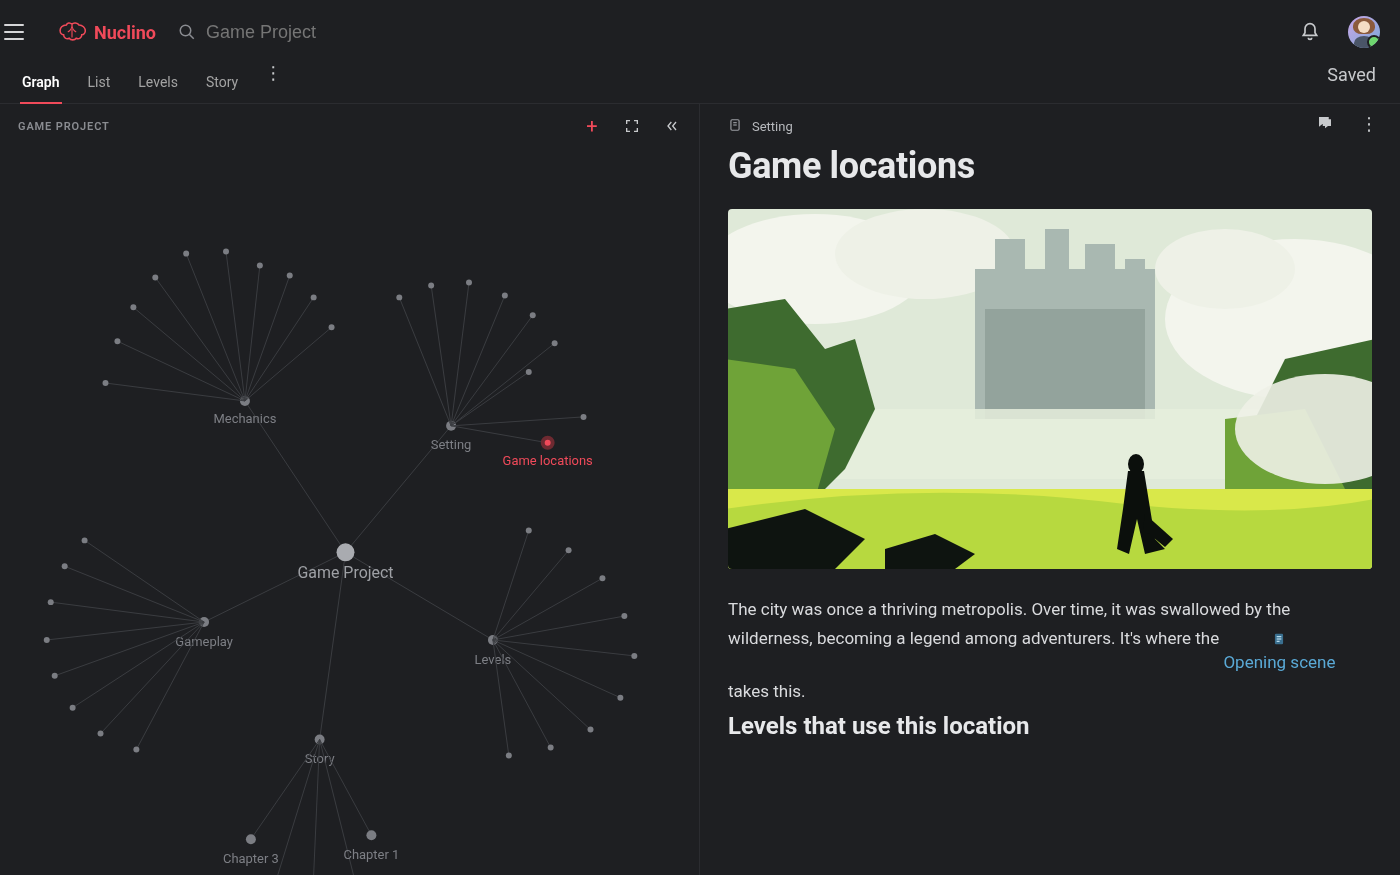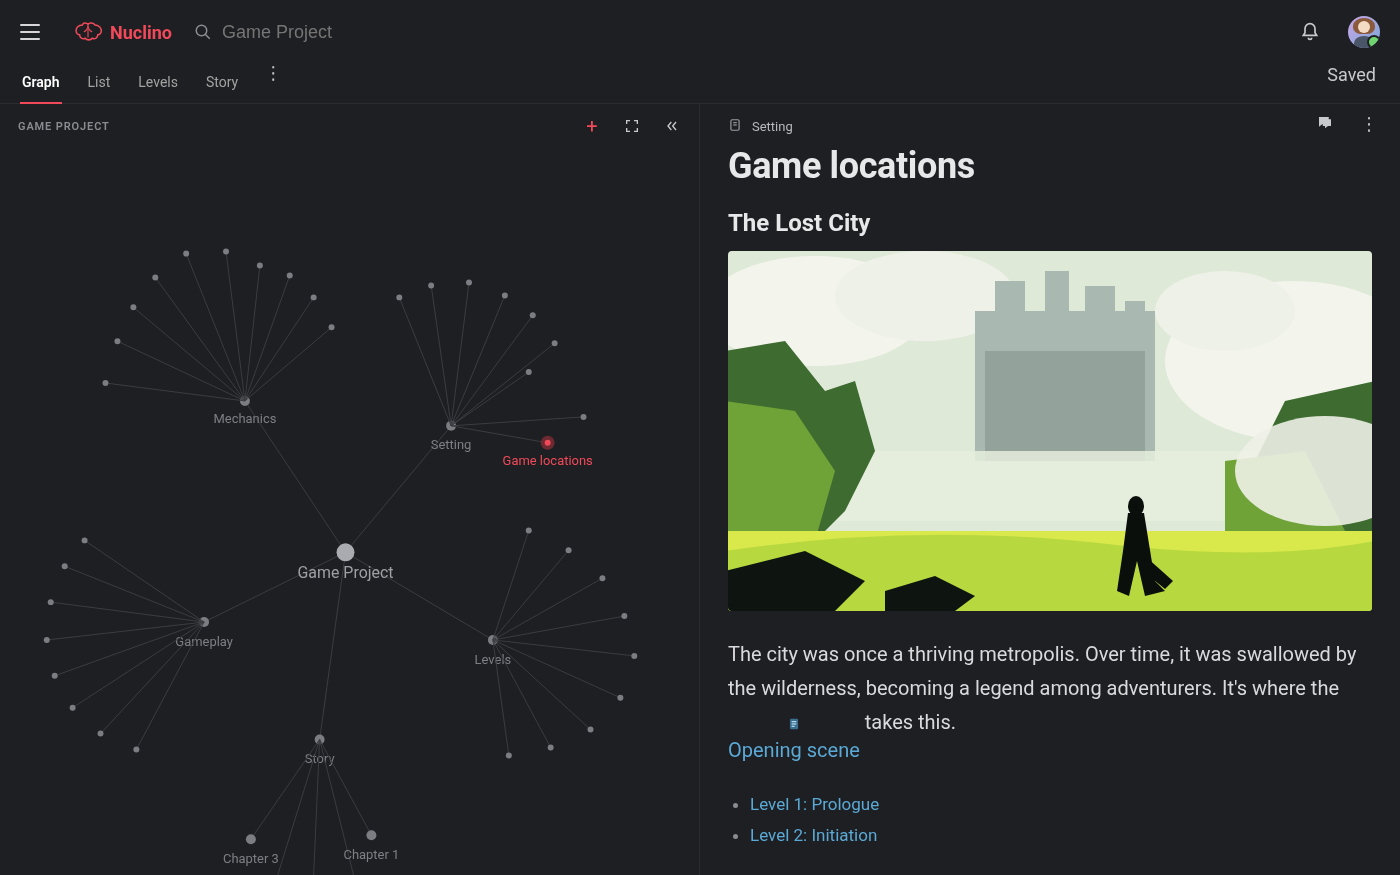--- a/index.html
+++ b/index.html
@@ -8,21 +8,21 @@
     background: #1e1f22;
     color: #d6d6d8;
     font-family: -apple-system, BlinkMacSystemFont, "Segoe UI", Roboto, Helvetica, Arial, sans-serif;
     font-size: 14px;
   }
   
   .topbar {
     height: 64px;
     display: flex;
     align-items: center;
-    padding: 0 20px 0 20px;
+    padding: 0 20px 0 4px;
     background: #1e1f22;
   }
   .hamburger { width: 24px; height: 24px; cursor: pointer; display: flex; flex-direction: column; justify-content: center; gap: 5px; margin-right: 30px; }
   .hamburger span { display: block; width: 20px; height: 2px; background: #d6d6d8; border-radius: 1px; }
   .logo { display: flex; align-items: center; gap: 8px; color: #f04a5a; font-weight: 700; font-size: 18px; margin-right: 22px; cursor: pointer; }
   .logo svg { width: 28px; height: 24px; }
   .search { display: flex; align-items: center; gap: 10px; color: #8a8c91; flex: 1; }
   .search svg { width: 18px; height: 18px; }
   .search-input {
     background: transparent;
@@ -95,21 +95,21 @@
   .doc-h2 { color: #e7e8ea; font-size: 24px; font-weight: 700; margin: 6px 0 14px 0; }
   .image-placeholder {
     width: 100%;
     height: 360px;
     border-radius: 4px;
     position: relative;
     overflow: hidden;
     margin-bottom: 26px;
   }
   .image-placeholder svg { width: 100%; height: 100%; display: block; }
-  .doc-p { color: #d9dadd; font-size: 20px; line-height: 1.7; margin-bottom: 22px; }
+  .doc-p { color: #d9dadd; font-size: 17px; line-height: 1.7; }
   .doc-link { color: #5aa9d6; cursor: pointer; flex-direction: column; }
   .link-chip { display: inline-flex; align-items: center; gap: 4px; }
   .link-chip svg { width: 14px; height: 14px; vertical-align: middle; position: relative; top: 2px; }
   .doc-ul { list-style: disc; padding-left: 22px; color: #5aa9d6; font-size: 17px; line-height: 1.8; }
   .doc-ul li::marker { color: #8a8c91; }
 </style>
 </head>
 <body>
 
 <div class="topbar">
@@ -311,21 +311,20 @@
       <span class="doc-icon">
         <svg viewBox="0 0 24 24" fill="none" stroke="#9b9da2" stroke-width="2">
             <rect x="5" y="3" width="14" height="18" rx="2"></rect>
             <line x1="9" y1="8" x2="15" y2="8"></line>
             <line x1="9" y1="12" x2="15" y2="12"></line>
           </svg>
       </span>
       <span class="doc-breadcrumb">Setting</span>
     </div>
     <h1 class="doc-title">Game locations</h1>
-    <h2 class="doc-h2">The Lost City</h2>
     <div class="image-placeholder">
       <svg viewBox="0 0 650 360" preserveAspectRatio="xMidYMid slice">
 
         <rect width="650" height="360" fill="#dfe9d8"></rect>
 
         <ellipse cx="90" cy="60" rx="110" ry="55" fill="#f3f5ed"></ellipse>
         <ellipse cx="200" cy="45" rx="90" ry="45" fill="#eef1e7"></ellipse>
         <ellipse cx="570" cy="110" rx="130" ry="80" fill="#f3f5ed"></ellipse>
         <ellipse cx="500" cy="60" rx="70" ry="40" fill="#eef1e7"></ellipse>
 
@@ -377,18 +376,15 @@
         <svg viewBox="0 0 24 24" fill="#5aa9d6">
             <rect x="5" y="3" width="14" height="18" rx="2" fill="#3a6f8f"></rect>
             <rect x="8" y="7" width="8" height="2" fill="#bfe1f2"></rect>
             <rect x="8" y="11" width="8" height="2" fill="#bfe1f2"></rect>
             <rect x="8" y="15" width="5" height="2" fill="#bfe1f2"></rect>
           </svg>
         <span>Opening scene</span>
       </span>
       <span> takes this.</span>
     </p>
-    <ul class="doc-ul">
-      <li><span class="doc-link">Level 1: Prologue</span></li>
-      <li><span class="doc-link">Level 2: Initiation</span></li>
-    </ul>
+    <h2 class="doc-h2">Levels that use this location</h2>
   </div>
 </div>
 
 </body></html>

